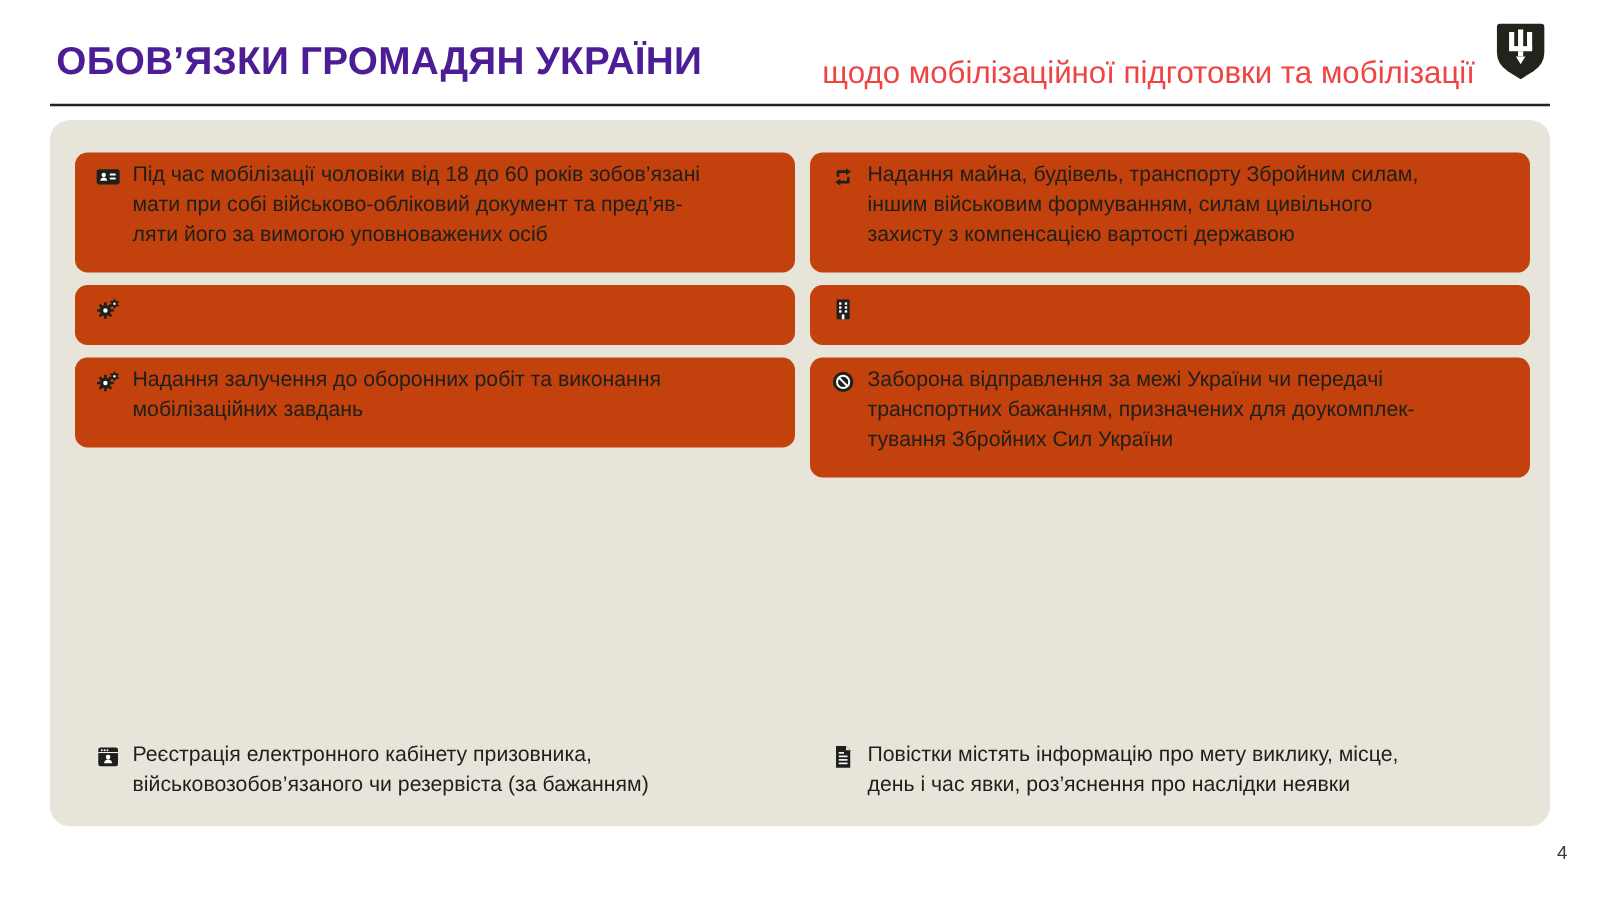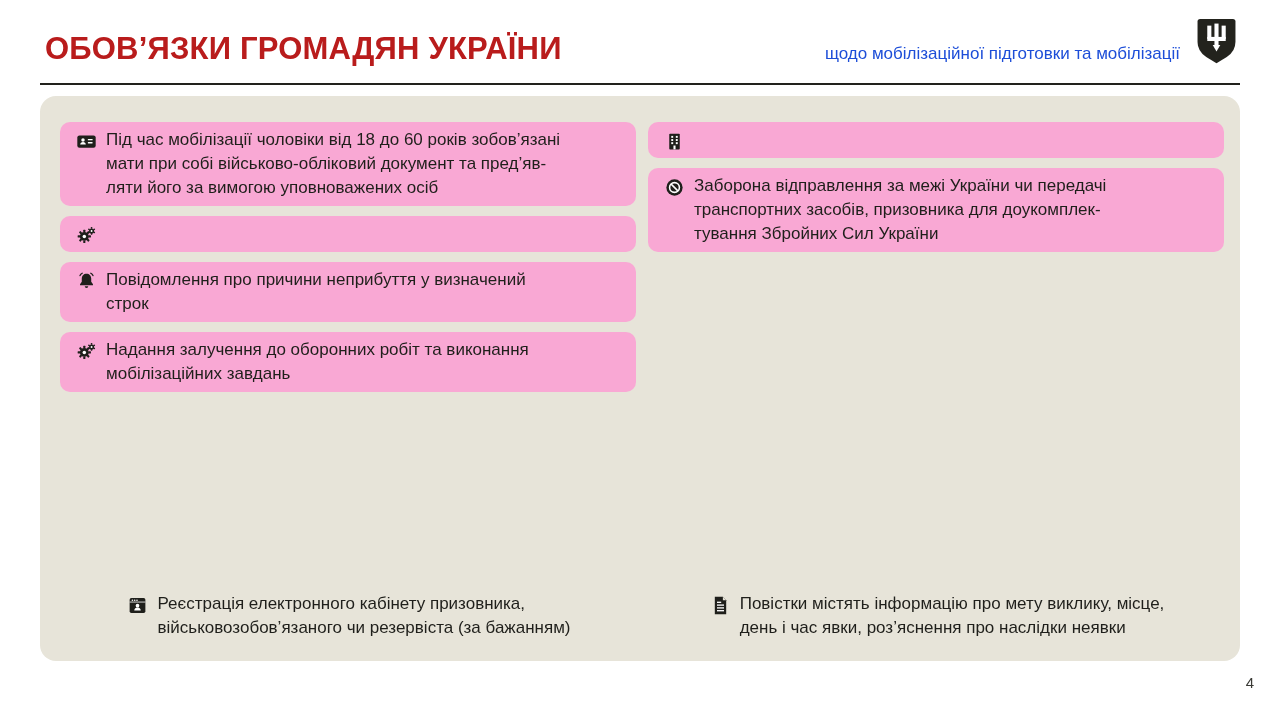--- a/index.html
+++ b/index.html
@@ -7,53 +7,52 @@
   body {
     background:#ffffff;
     font-family:"Liberation Sans","DejaVu Sans",sans-serif;
     color:#1f1f1b;
   }
   .stage { position:relative; width:1280px; height:719px; background:#ffffff; overflow:hidden; }
 
   .title {
     position:absolute; left:45px; top:30px;
     font-size:31px; font-weight:800; letter-spacing:.2px; line-height:38px;
-    color:#b91c1c;
+    color:#4c1d95;
   }
   .subtitle {
     position:absolute; top:44px; right:100px;
-    font-size:17px; font-weight:500; color:#1d4ed8;
+    font-size:25px; font-weight:500; color:#ef4444;
   }
   .logo { position:absolute; top:17px; right:43px; width:41px; height:48px; }
   .divider { position:absolute; left:40px; top:83px; width:1200px; height:2px; background:#22221d; }
 
   .panel {
     position:absolute; left:40px; top:96px; width:1200px; height:565px;
     background:#e7e4d9; border-radius:16px;
   }
   .col { position:absolute; top:26px; width:576px; display:flex; flex-direction:column; gap:10px; }
   .col-left  { left:20px; }
   .col-right { left:608px; }
 
   .card {
-    background:#f9a8d4; border-radius:10px;
-    padding:6px 14px 6px 16px;
+    background:#c2410c; border-radius:10px;
+    padding:6px 14px 18px 16px;
     display:flex; gap:9px; align-items:flex-start;
   }
   .icon { width:21px; height:21px; flex:0 0 21px; margin-top:3px; color:#1f1f1b; }
   .card-text {
     font-size:17px; line-height:24px; font-weight:500;
     white-space:pre-line; color:#1f1f1b;
   }
 
   .footnote {
     position:absolute; bottom:21px; width:576px;
     display:flex; gap:9px; align-items:flex-start;
     padding:0 14px 0 16px;
-    justify-content:center;
   }
   .footnote-left  { left:20px; }
   .footnote-right { left:608px; }
 
   .pagenum { position:absolute; right:26px; top:674px; font-size:15px; color:#3a3a35; }
 </style>
 </head>
 <body>
 
 <svg width="0" height="0" style="position:absolute" aria-hidden="true">
@@ -164,46 +163,47 @@
 мати при собі військово-обліковий документ та пред’яв-
 ляти його за вимогою уповноважених осіб</div>
       </div>
       <div class="card">
         <svg class="icon" viewBox="0 0 24 24">
             <use href="#i-gears"></use>
           </svg>
       </div>
       <div class="card">
         <svg class="icon" viewBox="0 0 24 24">
-            <use href="#i-bell"></use>
-          </svg>
-        <div class="card-text">Повідомлення про причини неприбуття у визначений
-строк</div>
-      </div>
-      <div class="card">
-        <svg class="icon" viewBox="0 0 24 24">
             <use href="#i-gears"></use>
           </svg>
         <div class="card-text">Надання залучення до оборонних робіт та виконання
 мобілізаційних завдань</div>
       </div>
     </div>
 
     <div class="col col-right">
       <div class="card">
         <svg class="icon" viewBox="0 0 24 24">
+            <use href="#i-cycle"></use>
+          </svg>
+        <div class="card-text">Надання майна, будівель, транспорту Збройним силам,
+іншим військовим формуванням, силам цивільного
+захисту з компенсацією вартості державою</div>
+      </div>
+      <div class="card">
+        <svg class="icon" viewBox="0 0 24 24">
             <use href="#i-building"></use>
           </svg>
       </div>
       <div class="card">
         <svg class="icon" viewBox="0 0 24 24">
             <use href="#i-prohibit"></use>
           </svg>
         <div class="card-text">Заборона відправлення за межі України чи передачі
-транспортних засобів, призовника для доукомплек-
+транспортних бажанням, призначених для доукомплек-
 тування Збройних Сил України</div>
       </div>
     </div>
 
     <div class="footnote footnote-left">
       <svg class="icon" viewBox="0 0 24 24">
           <use href="#i-ecabinet"></use>
         </svg>
       <div class="card-text">Реєстрація електронного кабінету призовника,
 військовозобов’язаного чи резервіста (за бажанням)</div>

